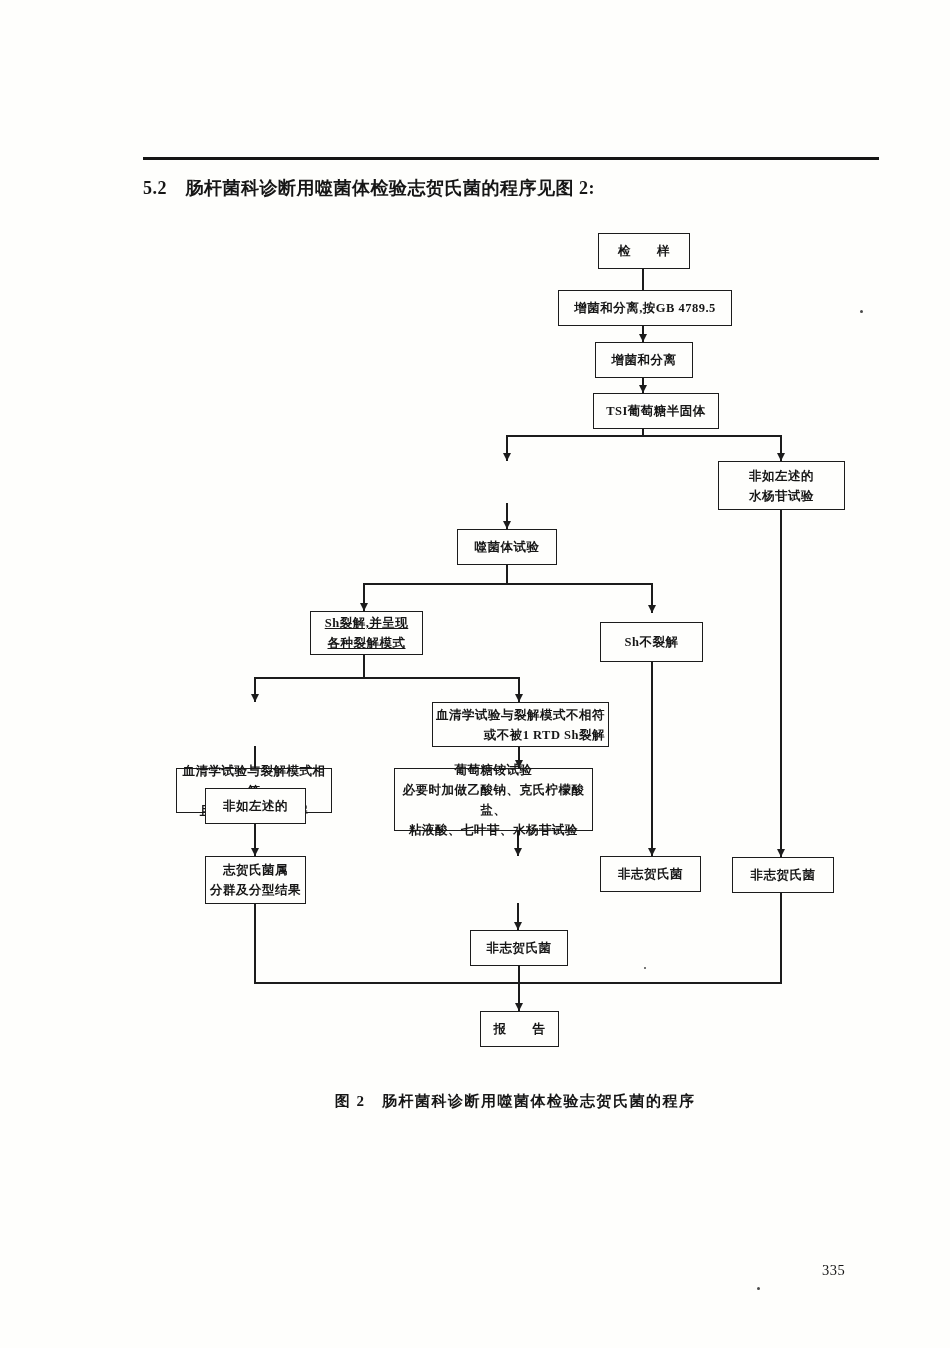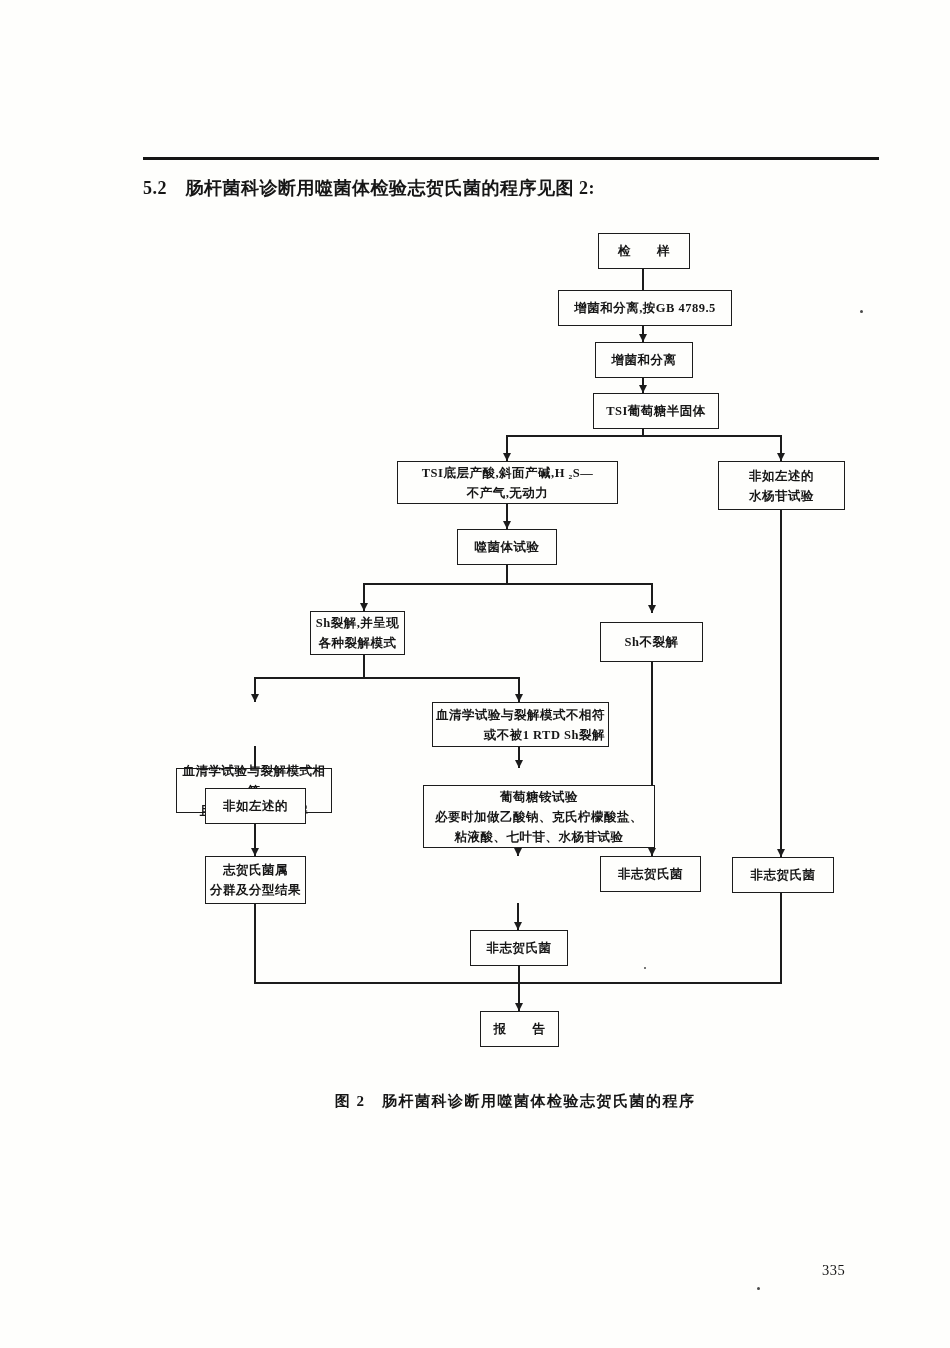--- a/index.html
+++ b/index.html
@@ -48,34 +48,32 @@
 
 <div class="page">
 
   <div class="rule"></div>
   <div class="section">5.2　肠杆菌科诊断用噬菌体检验志贺氏菌的程序见图 2:</div>
 
   <div class="node" style="left:598px;top:233px;width:92px;height:29px;">检　　样</div>
   <div class="node" style="left:558px;top:290px;width:174px;height:27px;">增菌和分离,按GB 4789.5</div>
   <div class="node" style="left:595px;top:342px;width:98px;height:26px;">增菌和分离</div>
   <div class="node" style="left:581px;top:393px;width:126px;height:27px;margin-left:12px;">TSI葡萄糖半固体</div>
-  <div class="node" style="left:397px;top:461px;width:221px;height:43px;">TSI底层产酸,斜面产碱,H ₂S—
-不产气,无动力</div>
   <div class="node" style="left:718px;top:461px;width:127px;height:49px;">非如左述的
 水杨苷试验</div>
   <div class="node" style="left:457px;top:529px;width:100px;height:26px;">噬菌体试验</div>
-  <div class="node" style="left:310px;top:611px;width:95px;height:44px;">Sh裂解,并呈现
+  <div class="node" style="left:310px;top:611px;width:113px;height:44px;text-decoration:underline;">Sh裂解,并呈现
 各种裂解模式</div>
   <div class="node" style="left:600px;top:622px;width:103px;height:40px;">Sh不裂解</div>
   <div class="node" style="left:176px;top:744px;width:156px;height:45px;margin-top:24px;">血清学试验与裂解模式相符
 且被1 RTD Sh裂解</div>
   <div class="node" style="left:432px;top:702px;width:177px;height:45px;text-align:right;">血清学试验与裂解模式不相符
 或不被1 RTD Sh裂解</div>
   <div class="node" style="left:205px;top:788px;width:101px;height:25px;">非如左述的</div>
-  <div class="node" style="left:423px;top:768px;width:232px;height:63px;margin-top:17px;">葡萄糖铵试验
+  <div class="node" style="left:394px;top:768px;width:199px;height:63px;">葡萄糖铵试验
 必要时加做乙酸钠、克氏柠檬酸盐、
 粘液酸、七叶苷、水杨苷试验</div>
   <div class="node" style="left:205px;top:856px;width:101px;height:48px;">志贺氏菌属
 分群及分型结果</div>
   <div class="node" style="left:600px;top:856px;width:101px;height:27px;">非志贺氏菌</div>
   <div class="node" style="left:732px;top:857px;width:102px;height:29px;">非志贺氏菌</div>
   <div class="node" style="left:470px;top:930px;width:98px;height:27px;">非志贺氏菌</div>
   <div class="node" style="left:480px;top:1011px;width:79px;height:27px;">报　　告</div>
 
   <div class="vline" style="left:642px;top:262px;height:28px;"></div>

